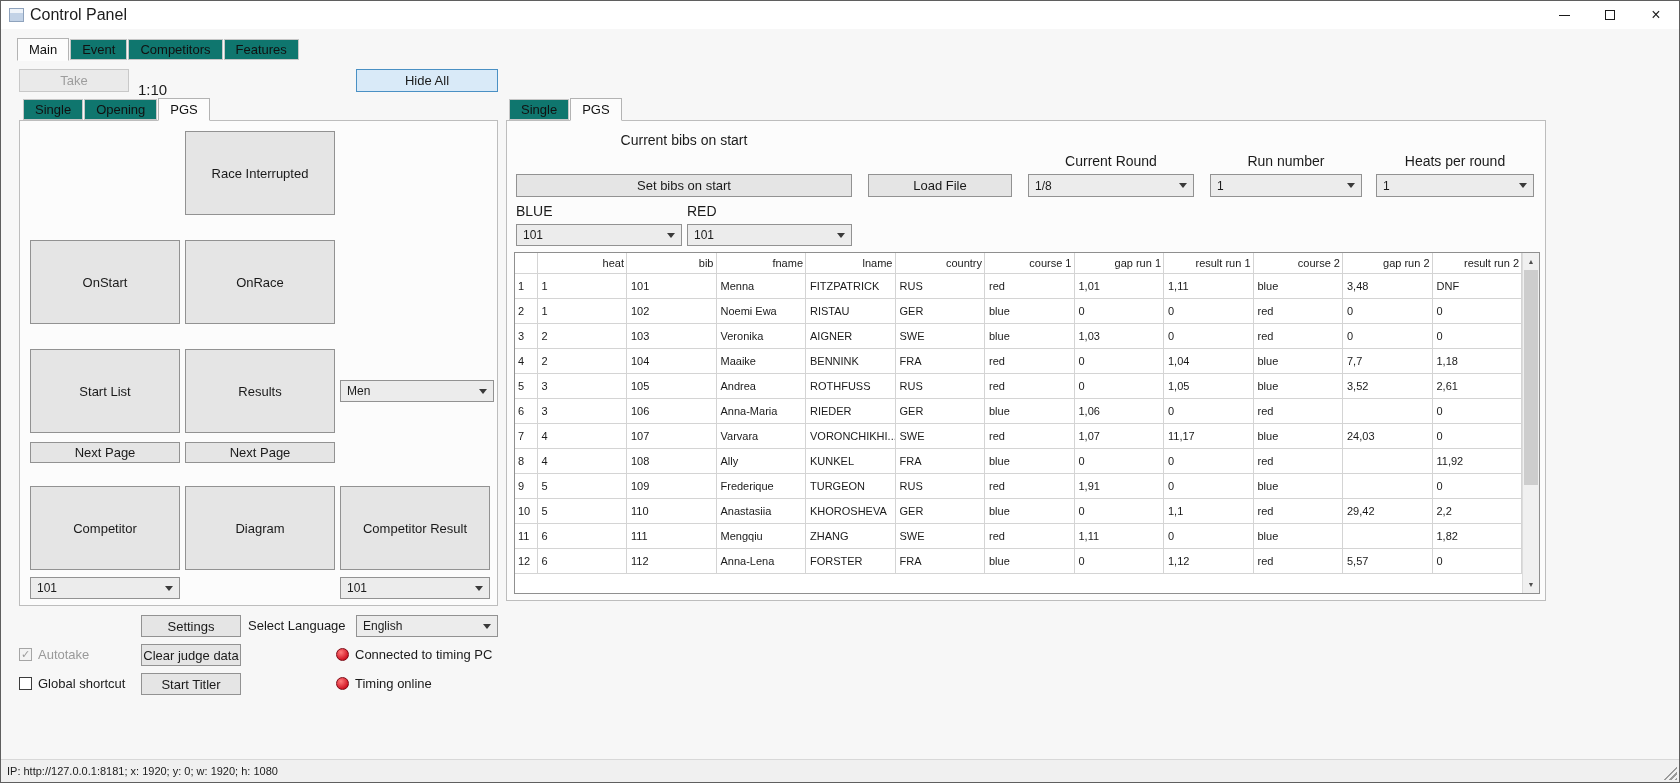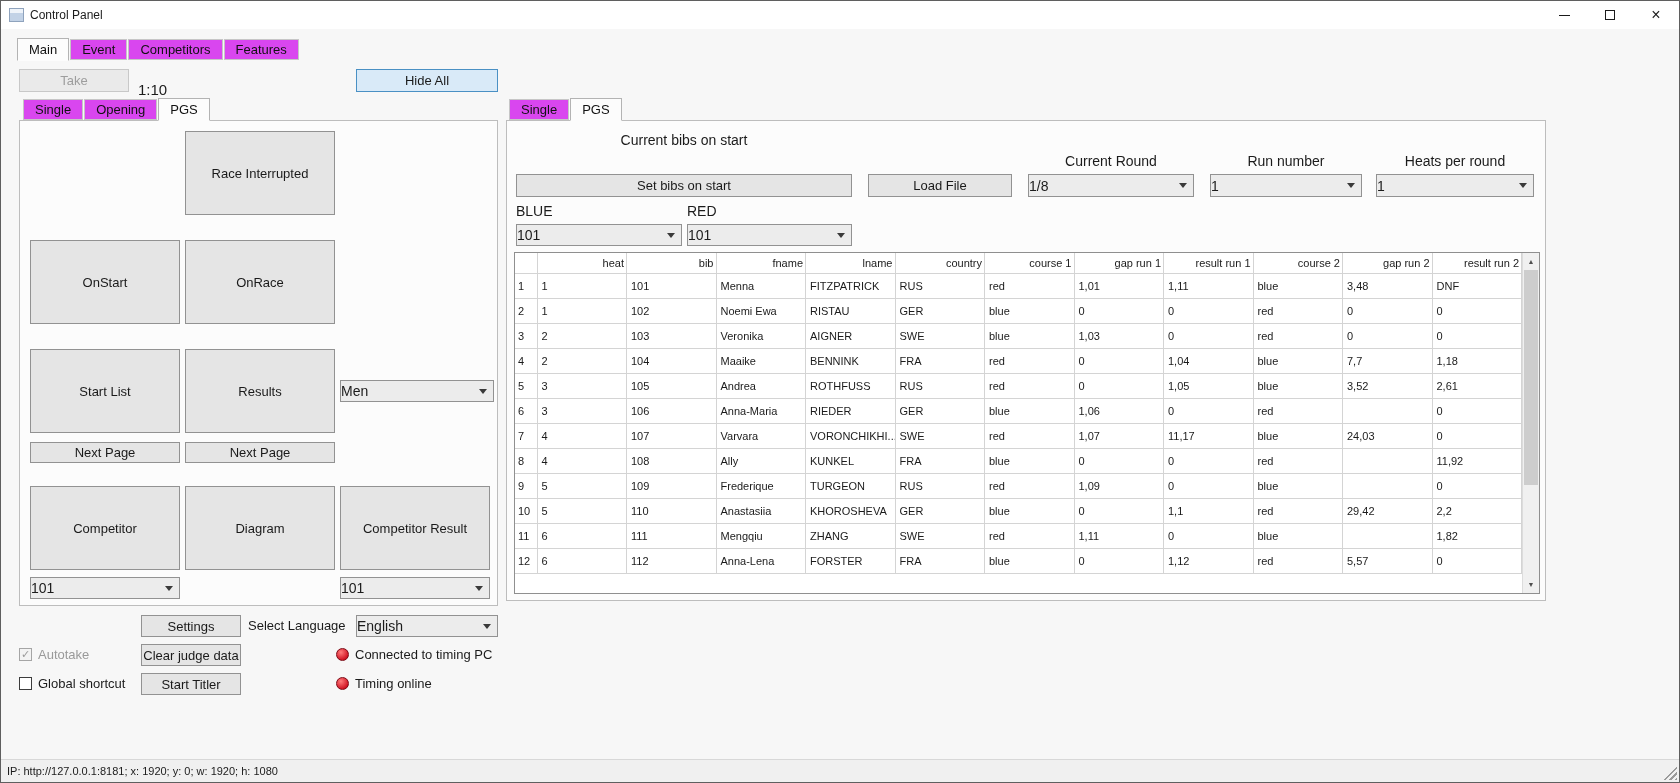--- a/index.html
+++ b/index.html
@@ -3,43 +3,43 @@
 <meta charset="utf-8">
 <style>
   * { margin:0; padding:0; box-sizing:border-box; }
   html,body { width:1680px; height:783px; overflow:hidden; }
   body { font-family:"Liberation Sans","DejaVu Sans",sans-serif; background:#e8e8e8; color:#1b1b1b; }
   .window { position:relative; width:1680px; height:783px; background:#f7f7f7; border:1px solid #5f5f5f; overflow:hidden; }
 
   
   .titlebar { position:absolute; top:0; left:0; right:0; height:28px; background:#ffffff; display:flex; align-items:center; z-index:10; }
   .app-icon { width:15px; height:14px; margin-left:8px; border:1px solid #8fa3bd; background:linear-gradient(180deg,#eef3f9 0 4px,#c2d2e6 4px 100%); }
-  .title-text { margin-left:6px; font-size:12px; }
+  .title-text { margin-left:6px; font-size:16px; }
   .win-controls { margin-left:auto; display:flex; height:100%; }
   .win-btn { width:46px; height:28px; display:flex; align-items:center; justify-content:center; }
   .min-glyph { width:11px; height:1px; background:#1a1a1a; display:block; }
   .max-glyph { width:10px; height:10px; border:1px solid #1a1a1a; display:block; }
   .close-glyph { font-size:16px; line-height:1; color:#1a1a1a; }
 
   
   .tabstrip { position:absolute; display:flex; align-items:flex-end; height:23px; z-index:5; }
-  .tab { height:21px; margin-bottom:1px; margin-right:1px; padding:0 11px; display:flex; align-items:center; font-size:13px; background:#d946ef; border:1px solid #c6c6c6; color:#111; white-space:nowrap; }
+  .tab { height:21px; margin-bottom:1px; margin-right:1px; padding:0 11px; display:flex; align-items:center; font-size:13px; background:#0f766e; border:1px solid #c6c6c6; color:#111; white-space:nowrap; }
   .tab.selected { height:23px; margin-bottom:0; background:#fcfcfc; border-color:#b3b3b3; border-bottom:1px solid #fcfcfc; z-index:6; }
 
   
   .panel { position:absolute; }
   .panel-body { position:absolute; left:0; right:0; bottom:0; top:22px; background:#fcfcfc; border:1px solid #bdbdbd; }
 
   
   .btn { position:absolute; background:#e5e5e5; border:1px solid #929292; font-size:13px; color:#1a1a1a; display:flex; align-items:center; justify-content:center; text-align:center; white-space:nowrap; }
   .btn.disabled { color:#9d9d9d; border-color:#c8c8c8; background:#eaeaea; }
   .btn.highlight { background:#d9eaf8; border-color:#4a90c4; }
 
   
-  .combo { position:absolute; background:#ececec; border:1px solid #929292; font-size:14px; display:flex; align-items:center; }
+  .combo { position:absolute; background:#ececec; border:1px solid #929292; font-size:12px; display:flex; align-items:center; padding-left:6px; }
   .combo-text { overflow:hidden; white-space:nowrap; }
   .arrow { margin-left:auto; margin-right:6px; width:0; height:0; border-left:4px solid transparent; border-right:4px solid transparent; border-top:5px solid #3a3a3a; }
 
   
   .label { position:absolute; font-size:13px; white-space:nowrap; }
   .label.big { font-size:14px; }
   .label.center { text-align:center; }
   .time-text { position:absolute; font-size:15px; }
 
   
@@ -333,21 +333,21 @@
                 <td>11,92</td>
               </tr>
               <tr>
                 <td>9</td>
                 <td>5</td>
                 <td>109</td>
                 <td>Frederique</td>
                 <td>TURGEON</td>
                 <td>RUS</td>
                 <td>red</td>
-                <td>1,09</td>
+                <td>1,91</td>
                 <td>0</td>
                 <td>blue</td>
                 <td></td>
                 <td>0</td>
               </tr>
               <tr>
                 <td>10</td>
                 <td>5</td>
                 <td>110</td>
                 <td>Anastasiia</td>

